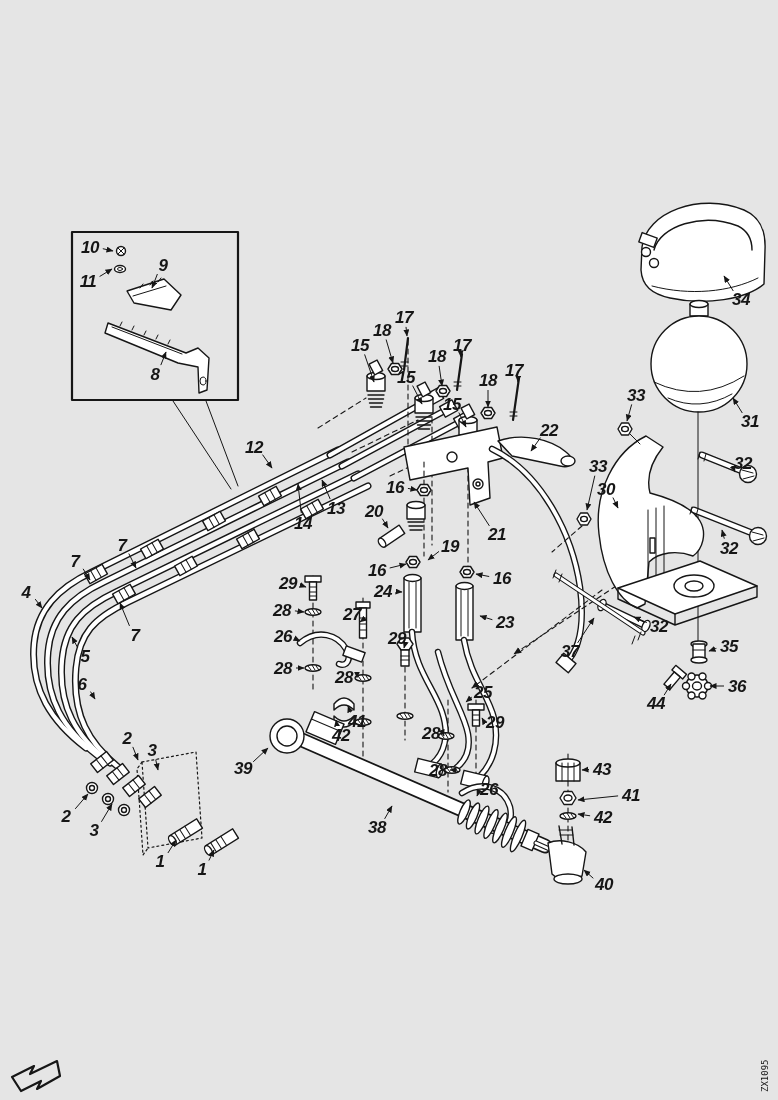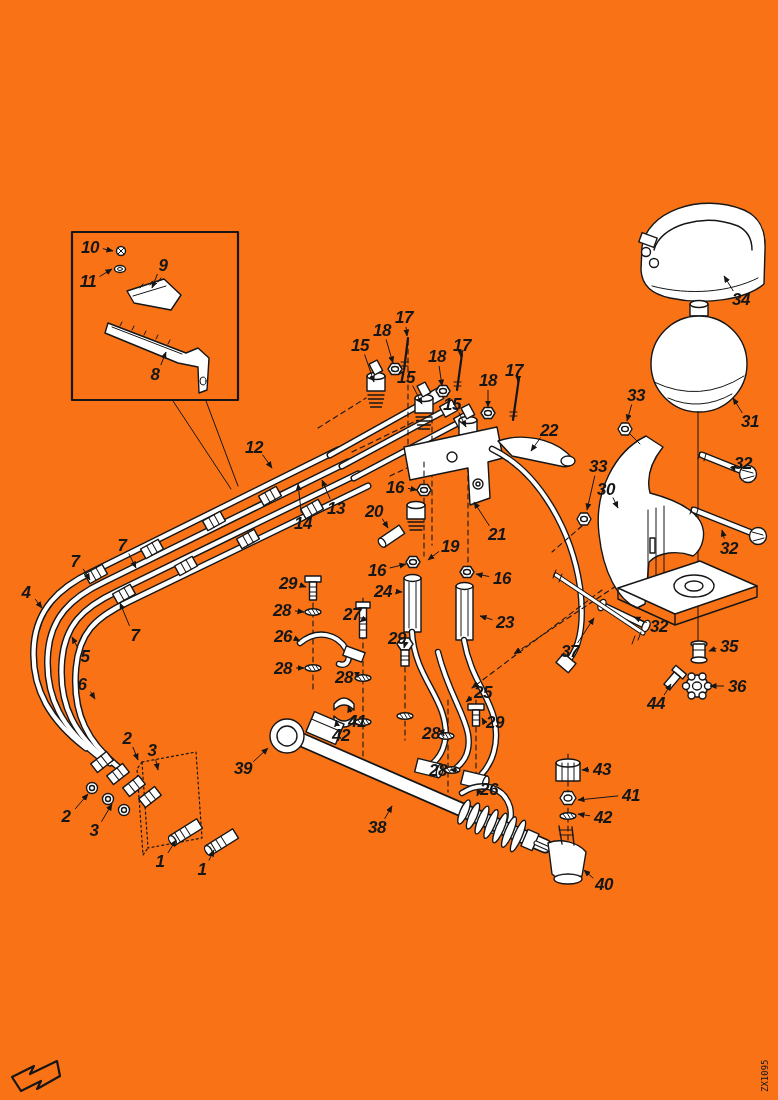--- a/index.html
+++ b/index.html
@@ -1,16 +1,16 @@
 <!DOCTYPE html>
 <html><head>
 <meta charset="utf-8">
 <style>
   html,body{margin:0;padding:0;background:#ffffff;}
-  .page{position:relative;width:778px;height:1100px;background:#f97316;overflow:hidden;}
+  .page{position:relative;width:778px;height:1100px;background:#e5e5e5;overflow:hidden;}
   svg{display:block;}
   .ink *{stroke:#161616;fill:none;stroke-width:1.4;stroke-linecap:round;stroke-linejoin:round;}
   .ink .wf{fill:#ffffff;}
   .ink .t1{stroke-width:1;}
   .ink .t2{stroke-width:2.2;}
   .ink .t5{stroke-width:5;}
   .ink .t7{stroke-width:7;}
   .ink .t15{stroke-width:15;}
   .ink .t65{stroke-width:6.5;}
   .ink .wht{stroke:#ffffff;}

